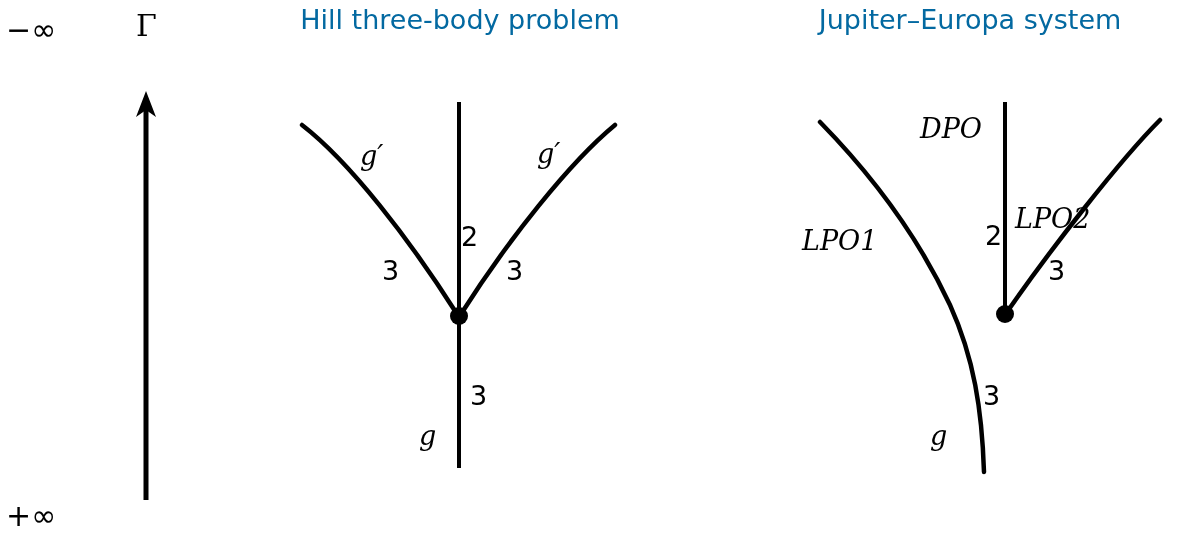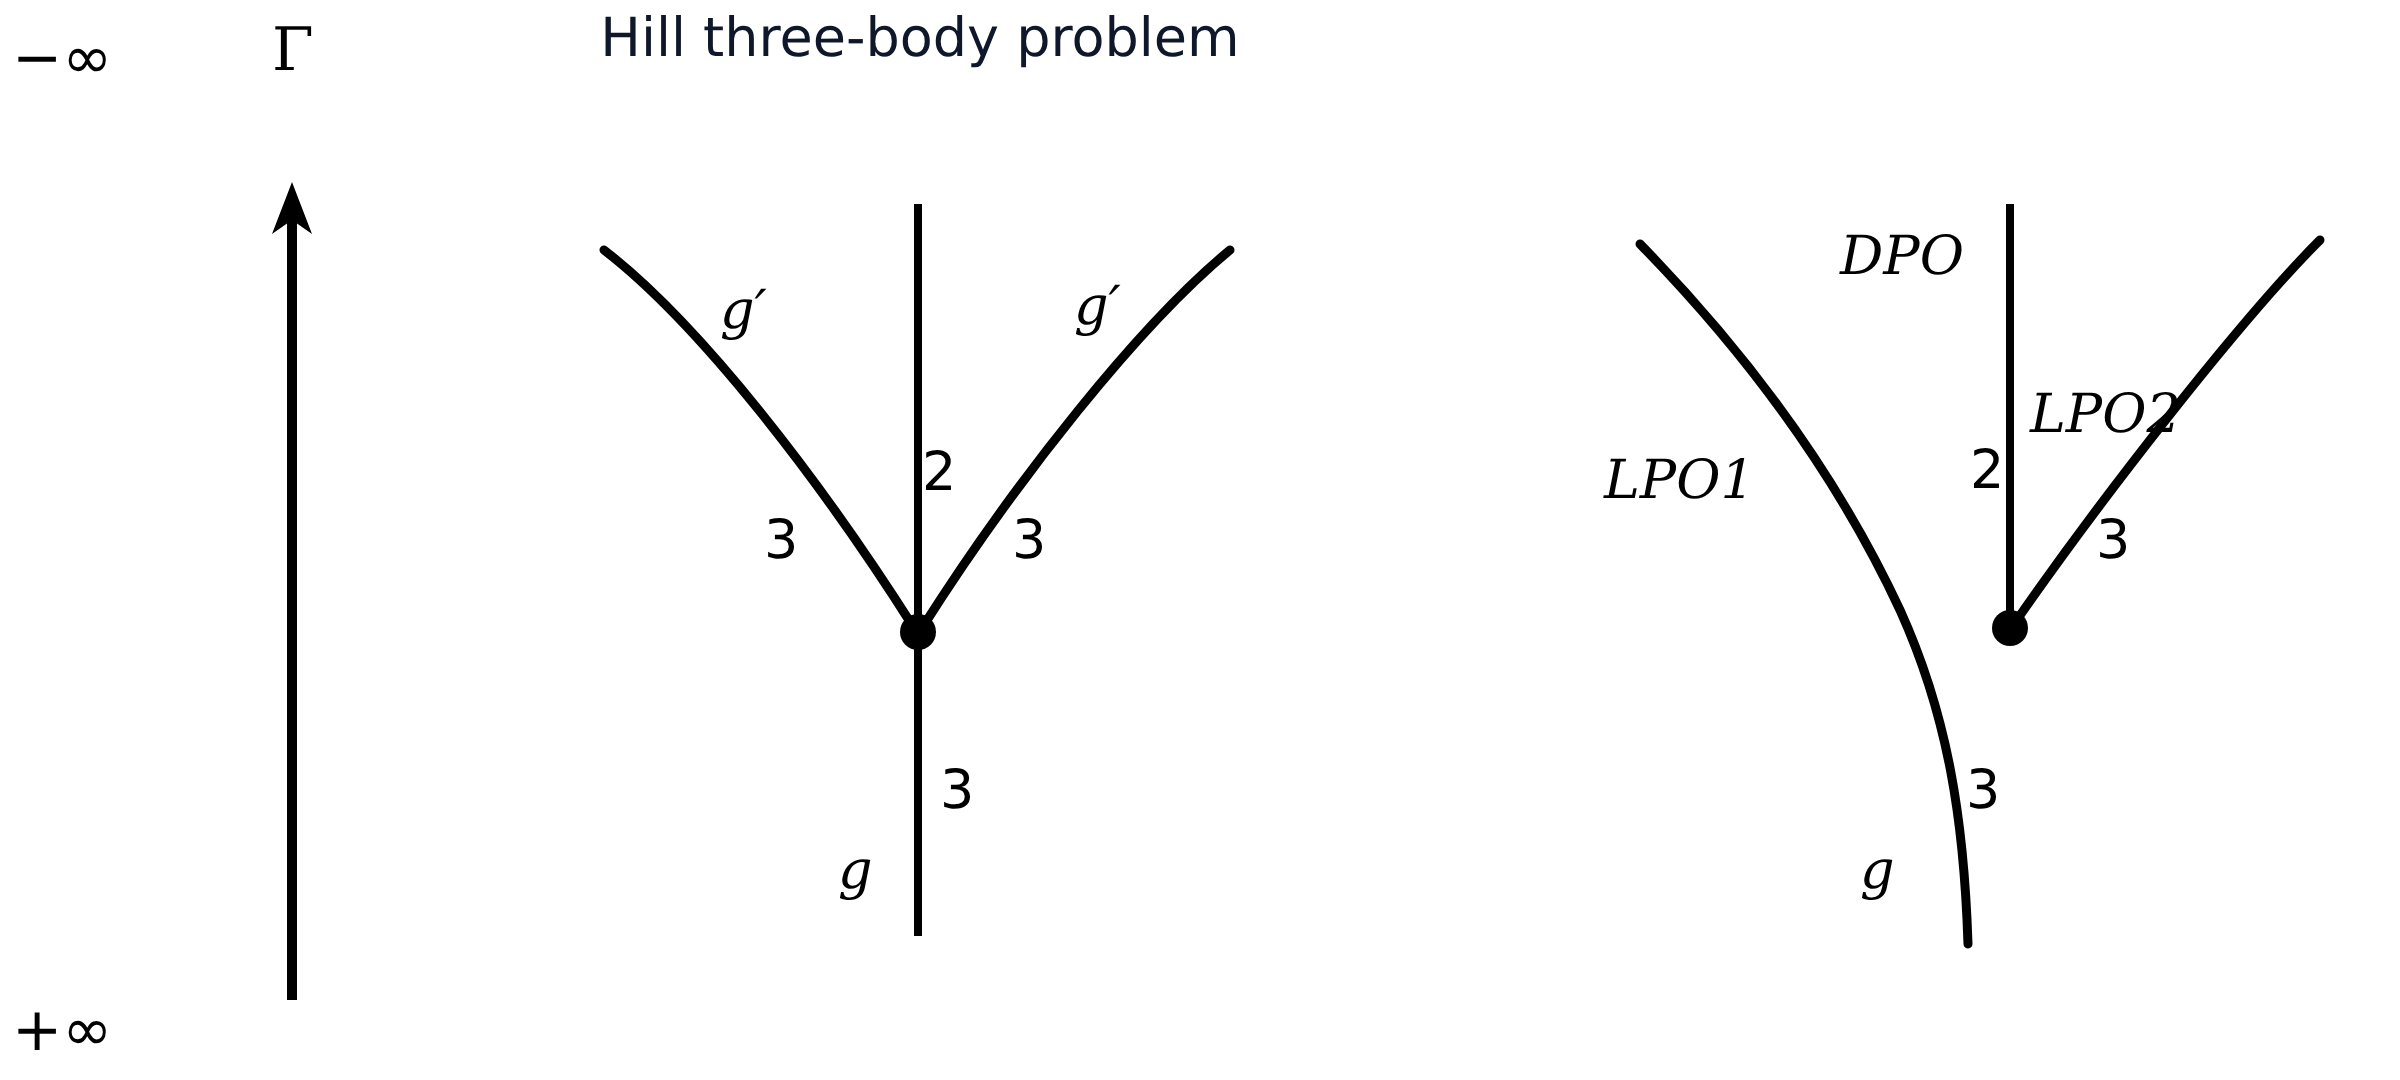--- a/index.html
+++ b/index.html
@@ -25,21 +25,21 @@
     white-space: nowrap;
   }
   .gamma-label {
     font-size: 30px;
     font-family: "DejaVu Serif", serif;
     color: #000;
   }
   .panel-title {
     font-size: 27px;
     font-family: "DejaVu Sans", sans-serif;
-    color: #0f172a;
+    color: #0369a1;
     white-space: nowrap;
     text-align: center;
   }
   .math-it {
     font-style: italic;
     font-family: "DejaVu Serif", serif;
     font-size: 27px;
     color: #000;
     white-space: nowrap;
   }
@@ -79,33 +79,34 @@
   </svg>
 
   <div class="abs math-it" style="left:360px; top:140px;">g′</div>
   <div class="abs math-it" style="left:537px; top:138px;">g′</div>
   <div class="abs math-up" style="left:461px; top:221px;">2</div>
   <div class="abs math-up" style="left:382px; top:255px;">3</div>
   <div class="abs math-up" style="left:506px; top:255px;">3</div>
   <div class="abs math-up" style="left:470px; top:380px;">3</div>
   <div class="abs math-it" style="left:419px; top:420px;">g</div>
 
+  <div class="abs panel-title" style="left:760px; top:4px; width:420px;">Jupiter–Europa system</div>
 
   <svg class="abs" style="left:760px; top:80px;" width="440" height="420" viewBox="0 0 440 420">
 
     <line x1="245" y1="22" x2="245" y2="232" stroke="#000" stroke-width="4"></line>
 
     <path d="M60 42 C 105 88, 155 150, 190 225 C 214 278, 222 330, 224 392" fill="none" stroke="#000" stroke-width="4.5" stroke-linecap="round"></path>
 
     <path d="M400 40 C 360 80, 290 170, 247 232" fill="none" stroke="#000" stroke-width="4.5" stroke-linecap="round"></path>
 
     <circle cx="245" cy="234" r="9" fill="#000"></circle>
   </svg>
 
   <div class="abs math-it" style="left:920px; top:113px;text-align:right;">DPO</div>
   <div class="abs math-it" style="left:802px; top:225px;">LPO1</div>
-  <div class="abs math-it" style="left:1015px; top:192px;text-align:center;">LPO2</div>
+  <div class="abs math-it" style="left:1015px; top:203px;text-align:center;">LPO2</div>
   <div class="abs math-up" style="left:985px; top:220px;">2</div>
   <div class="abs math-up" style="left:1048px; top:255px;">3</div>
   <div class="abs math-up" style="left:983px; top:380px;">3</div>
   <div class="abs math-it" style="left:930px; top:420px;">g</div>
 
 </div>
 
 </body></html>

